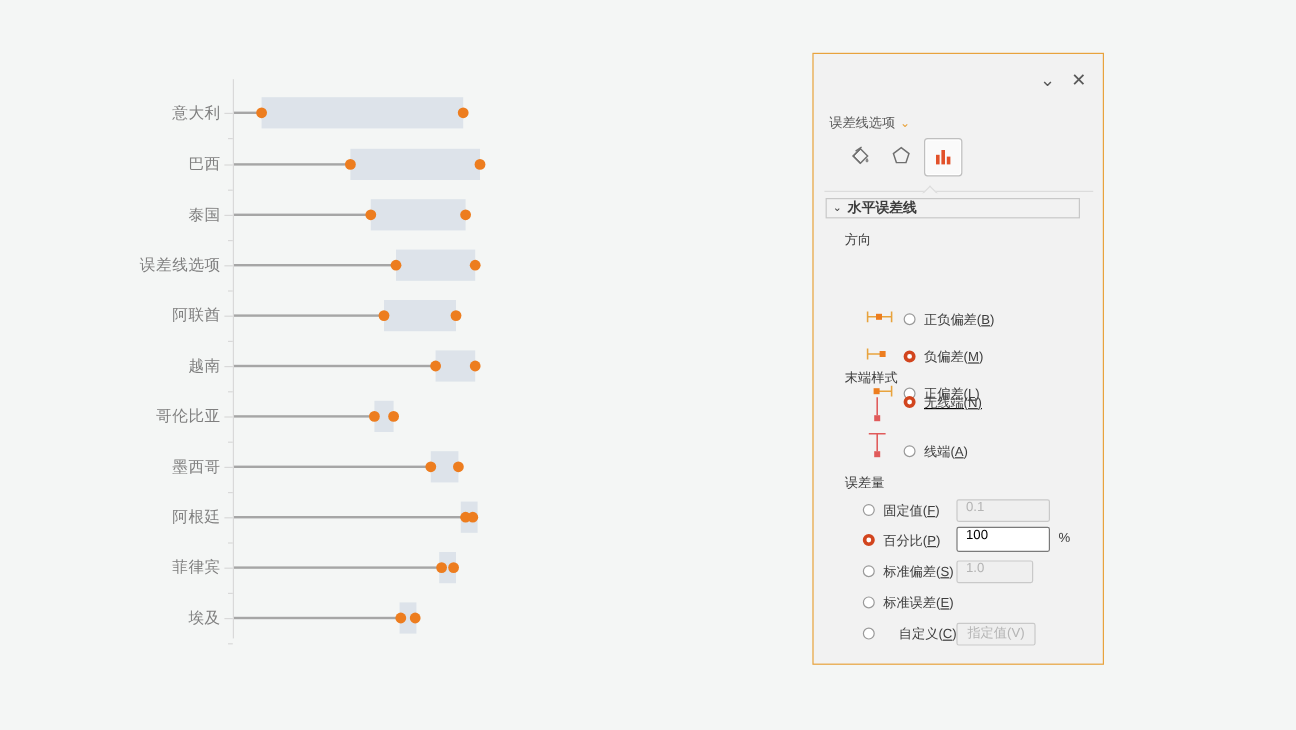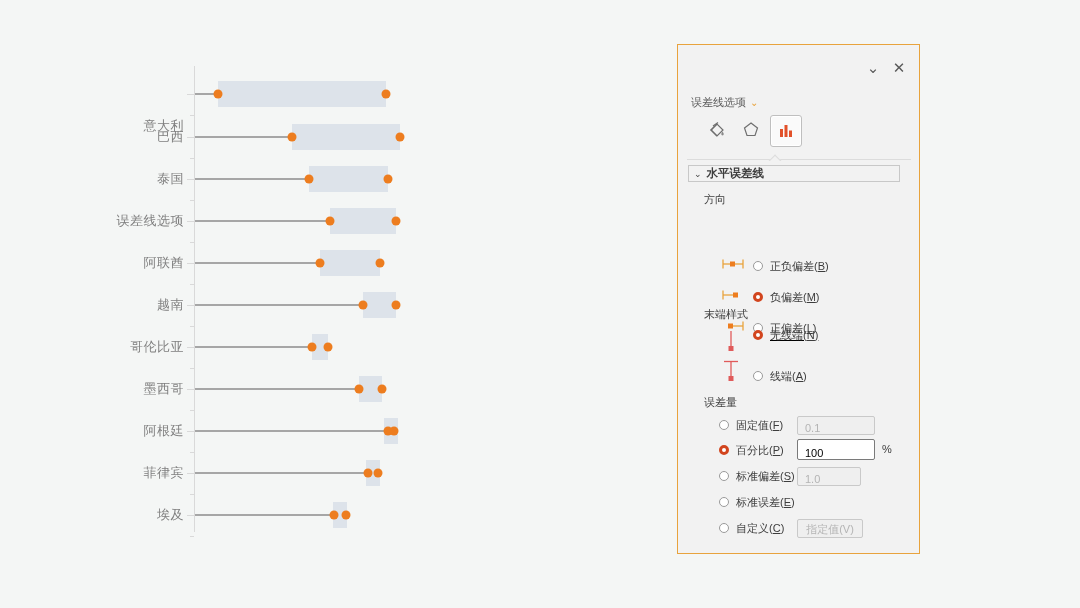--- a/index.html
+++ b/index.html
@@ -109,32 +109,32 @@
   .radio.on{border:3px solid #d2451e;background:#fff;}
   .opt-lbl{font-size:11px;color:#3d3d3d;margin-left:7px;white-space:nowrap;}
   .opt-lbl u{text-decoration:underline;}
 
   .dir-ico{position:absolute;width:26px;height:14px;}
   .end-ico{position:absolute;width:18px;height:24px;}
 
   .field{
     position:absolute;height:19px;box-sizing:border-box;
     border:1px solid #c9c9c9;background:#efefef;border-radius:2px;
-    font-size:11px;color:#b4b4b4;display:flex;align-items:flex-end;padding-left:7px;
+    font-size:11px;color:#b4b4b4;display:flex;align-items:flex-start;padding-left:7px;
   }
   .field.active{background:#fff;border:1px solid #7a7a7a;color:#000;}
   .pct{position:absolute;font-size:11px;color:#3d3d3d;}
 </style>
 </head>
 <body>
 
 <div id="chart">
 
   <div class="cat-labels">
-      <div class="cat-label" style="top: 94px; margin-top: 32px;">意大利</div>
+      <div class="cat-label" style="top: 94px;">意大利</div>
       <div class="cat-label" style="top: 137px; text-align: right;">巴西</div>
       <div class="cat-label" style="top: 179px;">泰国</div>
       <div class="cat-label" style="top: 221px;">误差线选项</div>
       <div class="cat-label" style="top: 263px;">阿联酋</div>
       <div class="cat-label" style="top: 305px;">越南</div>
       <div class="cat-label" style="top: 347px;">哥伦比亚</div>
       <div class="cat-label" style="top: 389px;">墨西哥</div>
       <div class="cat-label" style="top: 431px;">阿根廷</div>
       <div class="cat-label" style="top: 473px;">菲律宾</div>
       <div class="cat-label" style="top: 515px;">埃及</div>
@@ -365,21 +365,21 @@
   </div>
   <div class="field" style="left:119px;top:422px;width:64px;">
     <span>1.0</span>
   </div>
 
   <div class="opt" style="left:41px;top:448px;">
     <span class="radio"></span>
     <span class="opt-lbl">标准误差(<u>E</u>)</span>
   </div>
 
-  <div class="opt" style="left:41px;top:474px;">
+  <div class="opt" style="left:41px;top:474px;gap:13px;">
     <span class="radio"></span>
     <span class="opt-lbl">自定义(<u>C</u>)</span>
   </div>
   <div class="field" style="left:119px;top:474px;width:66px;justify-content:center;padding-left:0;">
     <span>指定值(V)</span>
   </div>
 
 </div>
 
 </body></html>

